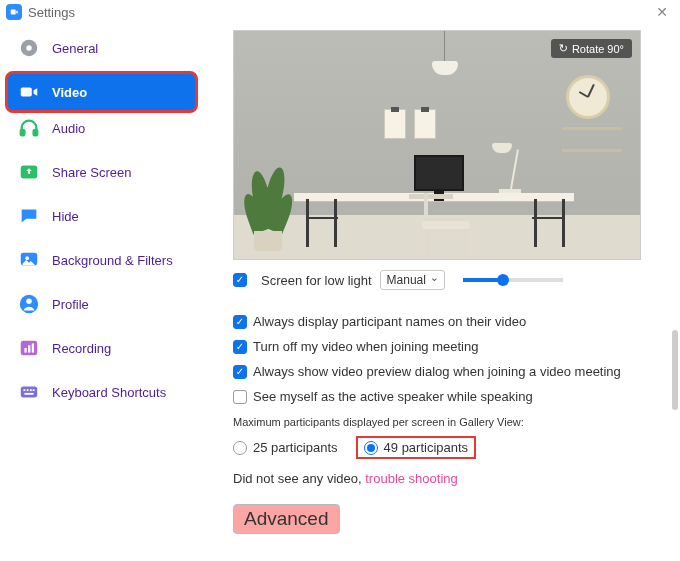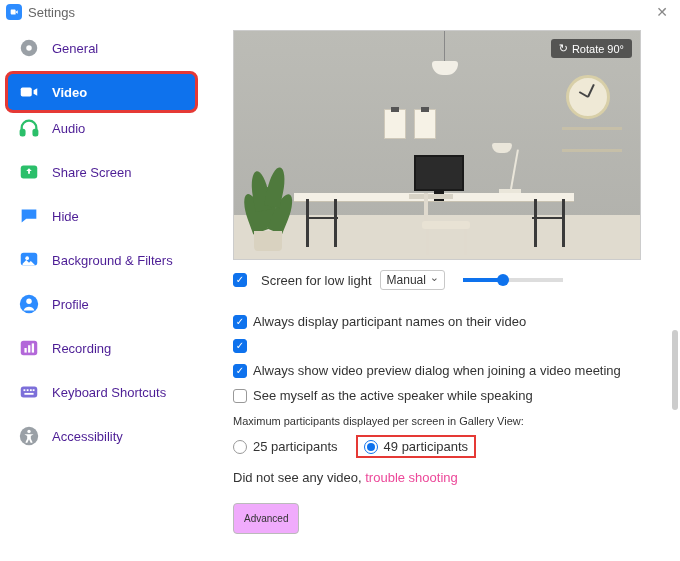--- a/index.html
+++ b/index.html
@@ -103,21 +103,21 @@
       margin-right:6px; cursor:pointer; flex-shrink:0;
     }
     .radio.checked { border-color:#0E72ED; }
     .radio.checked::after { content:""; width:8px; height:8px; border-radius:50%; background:#0E72ED;}
     .radio-opt { display:flex; align-items:flex-end; }
     .highlight-radio { border:2px solid #E53935; padding:2px 6px;}
     .noseen { margin-top:12px; font-size:13px;}
     .link { color:#ec4899; }
     .advanced {
       margin-top: 18px; border:1px solid #bbb; border-radius:4px;
-      padding: 9px 10px; font-size:10px; background:#f0abfc; cursor:pointer;
+      padding: 3px 10px; font-size:19px; background:#fca5a5; cursor:pointer;
       display:inline-block;
     }
     .scroll-indicator {
       position:absolute; right:2px; top:330px; width:6px; height:80px;
       background:#ccc; border-radius:3px;
     }
     
     .floor { position:absolute; left:0; right:0; bottom:0; height:44px; background:#e0dbcf;}
     .desk-top { position:absolute; left:60px; bottom:58px; width:280px; height:8px; background:#f4f0e6; box-shadow:0 1px 0 #c8c2b2;}
     .desk-leg { position:absolute; bottom:12px; width:3px; height:48px; background:#3a3a3a;}
@@ -261,30 +261,20 @@
             <rect x="6" y="9" width="2" height="2" fill="#fff"></rect>
             <rect x="9.5" y="9" width="2" height="2" fill="#fff"></rect>
             <rect x="13" y="9" width="2" height="2" fill="#fff"></rect>
             <rect x="16" y="9" width="2" height="2" fill="#fff"></rect>
             <rect x="7" y="13" width="10" height="2" fill="#fff"></rect>
           </svg>
       </span>
       <span>Keyboard Shortcuts</span>
     </div>
 
-    <div class="sidebar-item">
-      <span class="icon">
-        <svg width="22" height="22" viewBox="0 0 24 24" fill="#9aa0a6">
-            <circle cx="12" cy="12" r="10"></circle>
-            <circle cx="12" cy="7" r="1.8" fill="#fff"></circle>
-            <path d="M7 10h10l-3 2v3l2 4-2 .5-2-4-2 4-2-.5 2-4v-3z" fill="#fff"></path>
-          </svg>
-      </span>
-      <span>Accessibility</span>
-    </div>
   </div>
 
   <div class="main">
     <div class="preview">
       <div class="floor"></div>
       <div class="pendant-cord"></div>
         <div class="pendant"></div>
       <div class="clock"></div>
       <div class="shelf"></div>
         <div class="shelf2"></div>
@@ -340,20 +330,21 @@
     </div>
 
     <div style="height:14px"></div>
 
     <div class="opt">
       <span class="checkbox checked"></span>
       <span class="label">Always display participant names on their video</span>
     </div>
     <div class="opt">
       <span class="checkbox checked"></span>
+      <span class="label">Turn off my video when joining meeting</span>
     </div>
     <div class="opt">
       <span class="checkbox checked"></span>
       <span class="label">Always show video preview dialog when joining a video meeting</span>
     </div>
     <div class="opt">
       <span class="checkbox"></span>
       <span class="label">See myself as the active speaker while speaking</span>
     </div>
 

